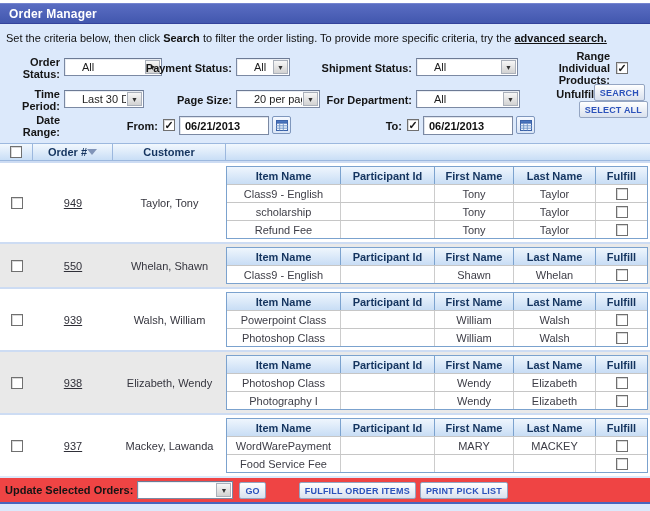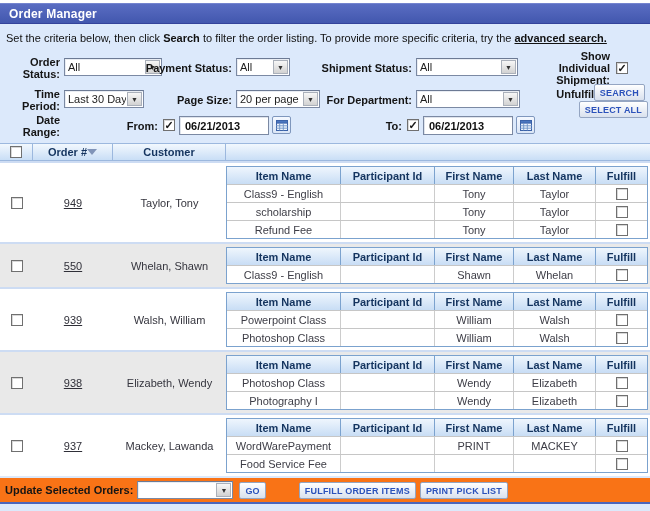--- a/index.html
+++ b/index.html
@@ -14,21 +14,21 @@
 
   .intro { height:26px; padding:8px 8px 0 6px; color:#111; white-space:nowrap; }
   .intro b { font-weight:bold; }
   .intro a { color:#111; font-weight:bold; text-decoration:underline; cursor:pointer; }
 
   .filters { position:relative; height:93px;text-decoration:underline; }
   .fl { position:absolute; font-weight:bold; color:#151515; text-align:right; line-height:12px; }
 
   .sel { display:inline-flex; align-items:center; justify-content:space-between; height:18px;
     background:#fff; border:1px solid #7b89a3; border-top-color:#6c7a94; box-shadow:inset 1px 1px 0 #e9edf3;
-    padding-left:3px; color:#1c1c1c; overflow:hidden; white-space:nowrap; cursor:default; }
+    padding-left:17px; color:#1c1c1c; overflow:hidden; white-space:nowrap; cursor:default; }
   .sel.abs { position:absolute; }
   .sel-text { flex:1; overflow:hidden; }
   .sel-arrow { width:15px; height:14px; margin:1px; flex:none; display:flex; align-items:center; justify-content:center;
     font-size:7px; color:#333; background:linear-gradient(#f7f7f7,#d2d2d2); border:1px solid #aab0ba; }
 
   .cb { display:inline-block; width:12px; height:12px; background:#fff; border:1px solid #707070;
     box-shadow:inset 1px 1px 0 #d8d8d8; vertical-align:middle; line-height:10px; font-size:11px; font-weight:bold;
     color:#1a1a1a; text-align:center; cursor:pointer; overflow:visible; }
   .cb.abs { position:absolute; }
 
@@ -69,21 +69,21 @@
     color:#3d3d46; overflow:hidden; white-space:nowrap; }
   .itd:last-child { border-right:none; }
   .ihead .itd { border-right:1px solid #7ba2ce; color:#14345f; font-weight:bold; }
   .ihead .itd:last-child { border-right:none; }
   .w-item { width:114px; flex:none; }
   .w-pid  { width:94px;  flex:none; }
   .w-fn   { width:79px;  flex:none; }
   .w-ln   { width:82px;  flex:none; }
   .w-ful  { flex:1; }
 
-  .footer { height:24px; background:#f97316; display:flex; align-items:center; padding-left:5px; }
+  .footer { height:24px; background:#ef4444; display:flex; align-items:center; padding-left:5px; }
   .footer .flabel { font-weight:bold; color:#151515; margin-right:4px; }
   .footer .sel { width:96px; }
   .go { margin-left:6px; }
   .fulfill-btn { margin-left:33px; }
   .print-btn { margin-left:4px; }
   .bottom-line { height:2px; background:#4a66bd; }
   .bottom-strip { height:11px; background:#dce9fb; }
 </style>
 </head>
 <body>
@@ -104,21 +104,21 @@
     <div class="fl" style="left:132px; top:12px; width:100px;">Payment Status:</div>
     <span class="sel abs" style="left:236px; top:8px; width:54px;">
       <span class="sel-text">All</span>
       <span class="sel-arrow">▼</span>
     </span>
     <div class="fl" style="left:306px; top:12px; width:106px;">Shipment Status:</div>
     <span class="sel abs" style="left:416px; top:8px; width:102px;">
       <span class="sel-text">All</span>
       <span class="sel-arrow">▼</span>
     </span>
-    <div class="fl" style="left:536px; top:0px; width:74px;">Show Individual Shipment:</div>
+    <div class="fl" style="left:536px; top:0px; width:74px;">Range Individual Products:</div>
     <span class="cb abs checked" style="left:616px; top:12px;">✓</span>
 
     <div class="fl" style="left:2px; top:38px; width:58px;">Time Period:</div>
     <span class="sel abs" style="left:64px; top:40px; width:80px;">
       <span class="sel-text">Last 30 Days</span>
       <span class="sel-arrow">▼</span>
     </span>
     <div class="fl" style="left:132px; top:44px; width:100px;">Page Size:</div>
     <span class="sel abs" style="left:236px; top:40px; width:84px;">
       <span class="sel-text">20 per page</span>
@@ -325,21 +325,21 @@
           <div class="itr ihead">
             <div class="itd w-item">Item Name</div>
             <div class="itd w-pid">Participant Id</div>
             <div class="itd w-fn">First Name</div>
             <div class="itd w-ln">Last Name</div>
             <div class="itd w-ful">Fulfill</div>
           </div>
           <div class="itr">
             <div class="itd w-item">WordWarePayment</div>
             <div class="itd w-pid"></div>
-            <div class="itd w-fn">PRINT</div>
+            <div class="itd w-fn">MARY</div>
             <div class="itd w-ln">MACKEY</div>
             <div class="itd w-ful">
               <span class="cb"></span>
             </div>
           </div>
           <div class="itr">
             <div class="itd w-item">Food Service Fee</div>
             <div class="itd w-pid"></div>
             <div class="itd w-fn"></div>
             <div class="itd w-ln"></div>

